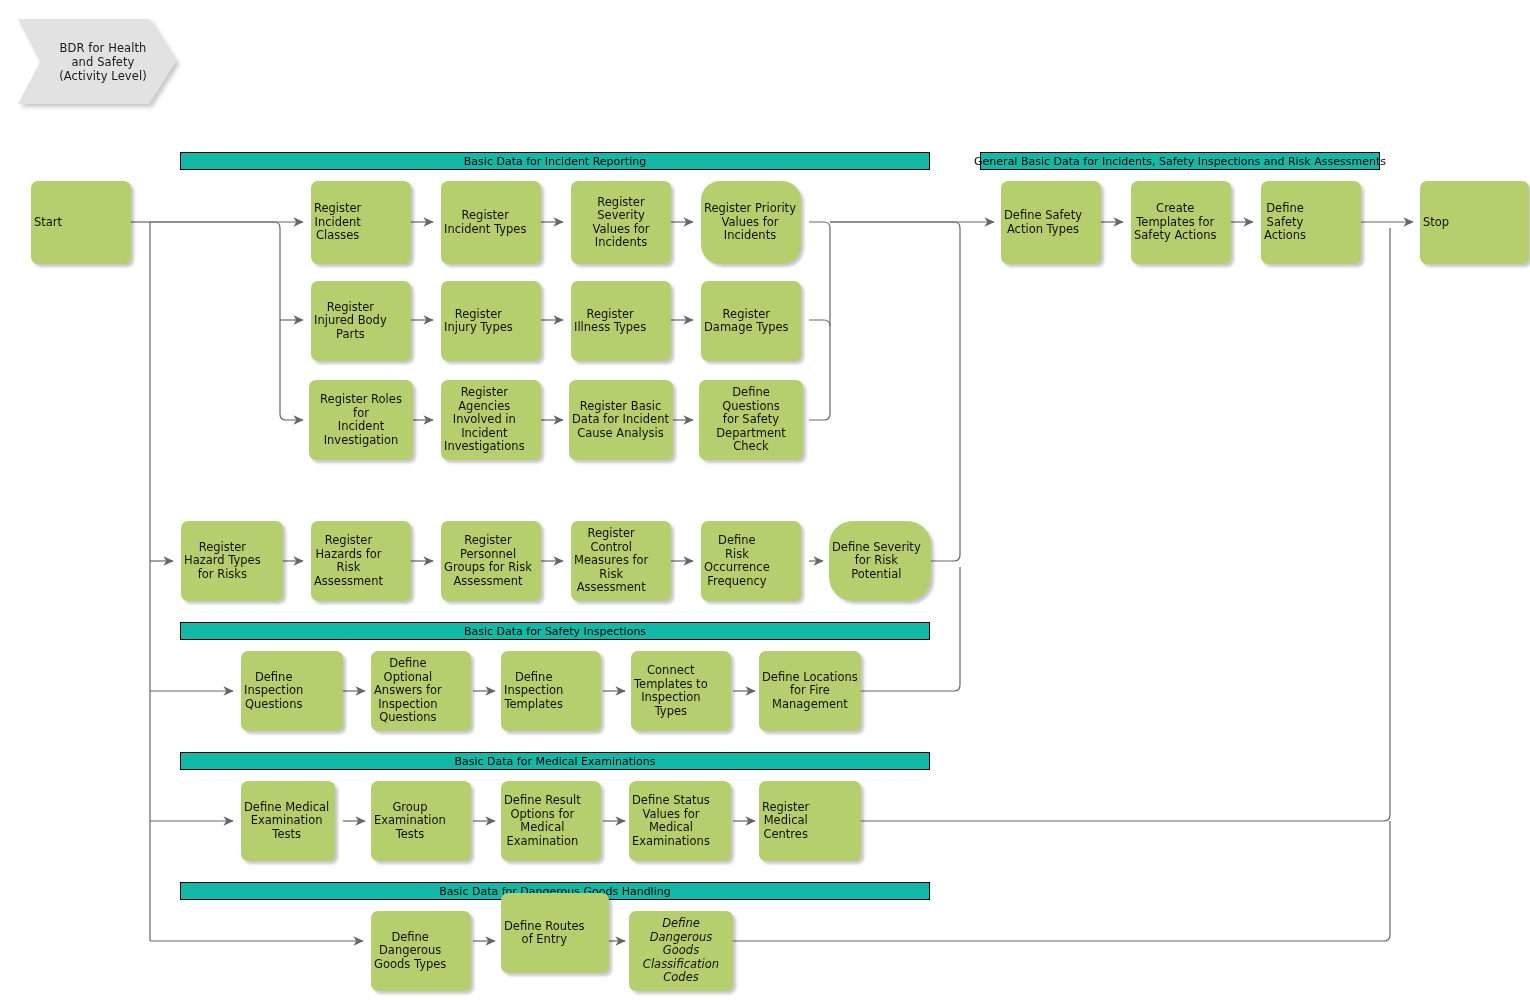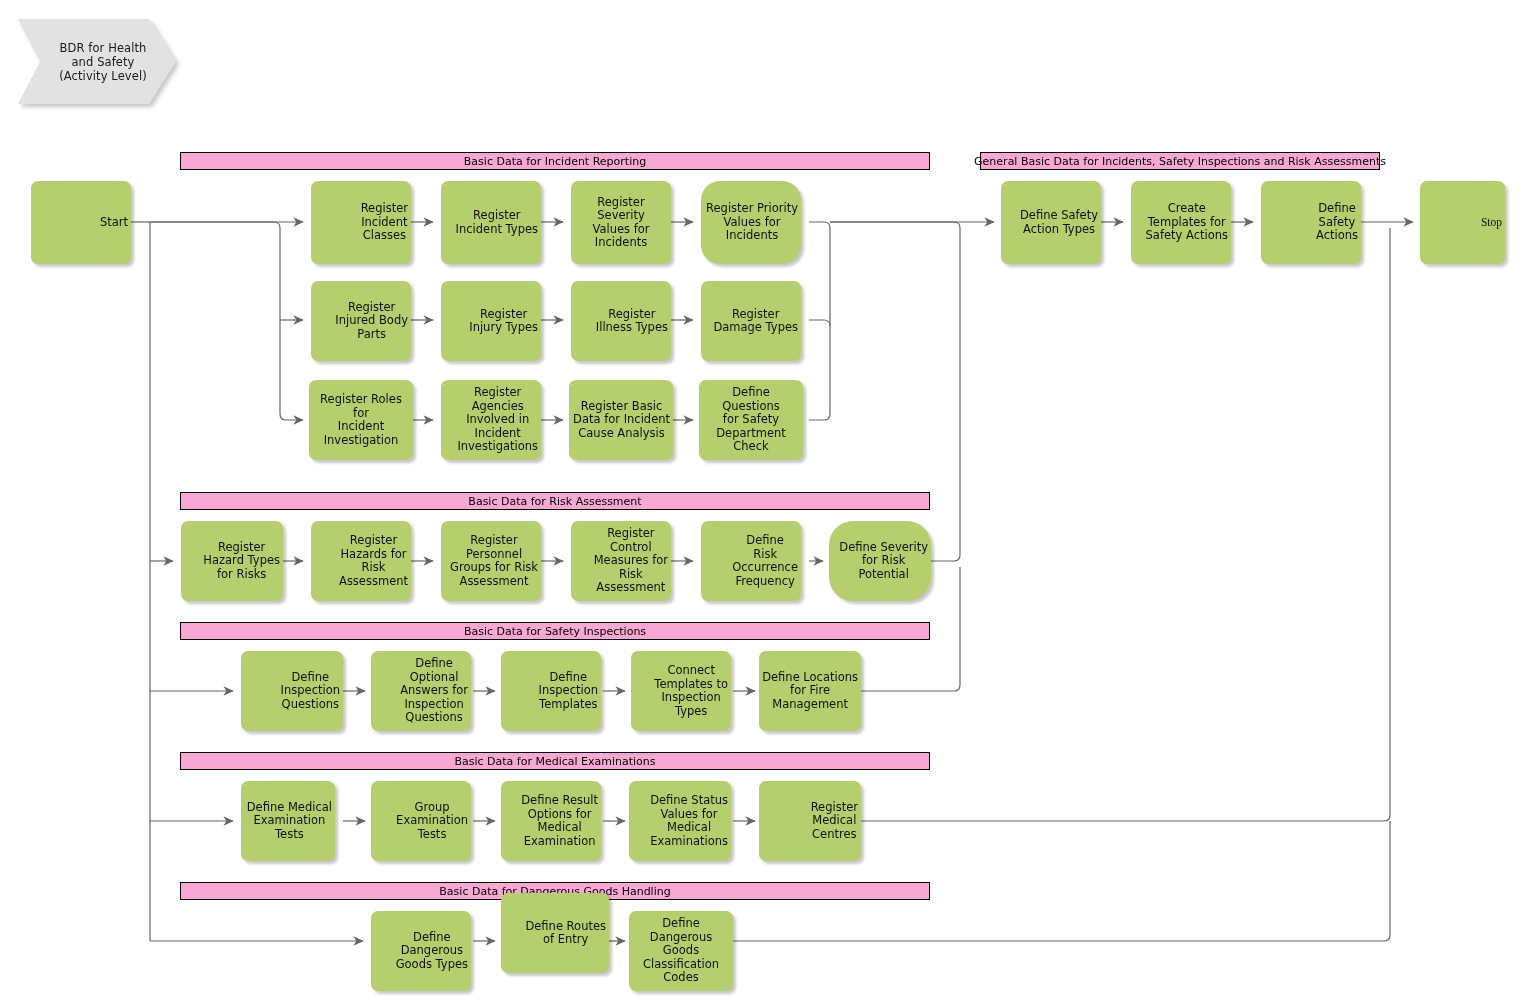--- a/index.html
+++ b/index.html
@@ -20,35 +20,35 @@
     position:absolute;inset:0;
     background:#e2e2e2;
     clip-path:polygon(0 0, 83% 0, 100% 50%, 83% 100%, 0 100%, 14% 50%);
   }
   .banner .txt{position:relative;z-index:2;padding-left:12px;white-space:pre-line;}
 
   
   .lane{
     position:absolute;
     border:1.6px solid #000;
-    background:#f9a8d4;
+    background:#14b8a6;
     box-sizing:border-box;
     display:flex;align-items:center;justify-content:center;
     font-size:11px;color:#000;
     letter-spacing:0px;
     white-space:nowrap;
   }
 
   
   .node{
     position:absolute;
     box-sizing:border-box;
     background:#b6cf6e;
     border-radius:7px;
-    display:flex;align-items:center;justify-content:flex-end;
+    display:flex;align-items:center;justify-content:flex-start;
     text-align:center;
     color:#111;
     font-size:11.5px;line-height:13.5px;
     padding:2px 3px;
     white-space:pre-line;
     box-shadow:3px 3px 3px rgba(0,0,0,.22);
   }
 
   
   svg.wires{position:absolute;left:0;top:0;width:1530px;height:1000px;pointer-events:none;}
@@ -134,37 +134,34 @@
 
     <path d="M733,941 L1384,941 Q1390,941 1390,935 L1390,821"></path>
   </svg>
 
   <div class="lane" style="left:180px;top:152px;width:750px;height:18px;">
     <span>Basic Data for Incident Reporting</span>
   </div>
   <div class="lane" style="left:980px;top:152px;width:400px;height:18px;">
     <span>General Basic Data for Incidents, Safety Inspections and Risk Assessments</span>
   </div>
-  <div class="lane" style="left:180px;top:492px;width:750px;height:18px;">
-    <span>Basic Data for Risk Assessment</span>
-  </div>
   <div class="lane" style="left:180px;top:622px;width:750px;height:18px;">
     <span>Basic Data for Safety Inspections</span>
   </div>
   <div class="lane" style="left:180px;top:752px;width:750px;height:18px;">
     <span>Basic Data for Medical Examinations</span>
   </div>
   <div class="lane" style="left:180px;top:882px;width:750px;height:18px;">
     <span>Basic Data for Dangerous Goods Handling</span>
   </div>
 
   <div class="node" style="left:31px;top:181px;width:100px;height:83px;">
     <span>Start</span>
   </div>
-  <div class="node" style="left:1420px;top:181px;width:85px;height:83px;font-family:Liberation Serif, serif;">
+  <div class="node" style="left:1420px;top:181px;width:109px;height:83px;">
     <span>Stop</span>
   </div>
 
   <div class="node" style="left:311px;top:181px;width:100px;height:83px;">
     <span>Register
 Incident
 Classes</span>
   </div>
   <div class="node" style="left:441px;top:181px;width:100px;height:83px;">
     <span>Register
@@ -333,20 +330,20 @@
 
   <div class="node" style="left:371px;top:911px;width:100px;height:80px;">
     <span>Define
 Dangerous
 Goods Types</span>
   </div>
   <div class="node" style="left:501px;top:893px;width:108px;height:80px;">
     <span>Define Routes
 of Entry</span>
   </div>
-  <div class="node" style="left:629px;top:911px;width:104px;height:80px;">
+  <div class="node" style="left:629px;top:911px;width:104px;height:80px;font-style:italic;">
     <span>Define Dangerous
 Goods
 Classification
 Codes</span>
   </div>
 
 </div>
 
 </body></html>

